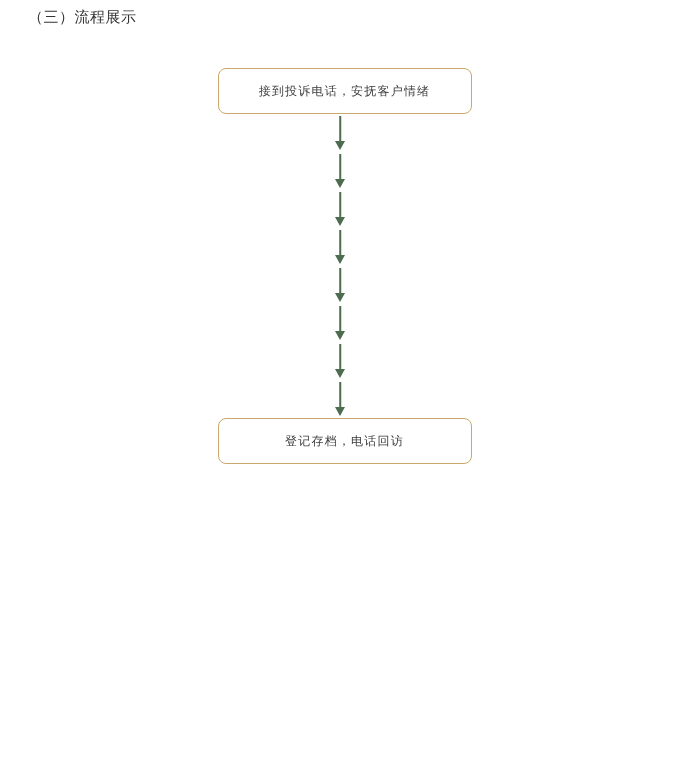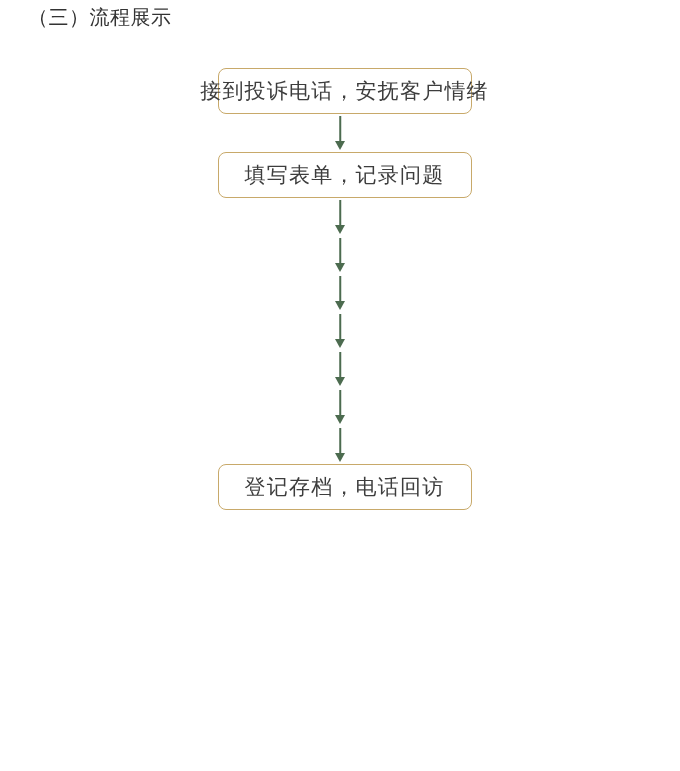--- a/index.html
+++ b/index.html
@@ -11,21 +11,21 @@
     height: 771px;
     background: #ffffff;
     font-family: "Liberation Sans", sans-serif;
     overflow: hidden;
     position: relative;
   }
   .page-heading {
     position: absolute;
     left: 28px;
     top: 6px;
-    font-size: 20px;
+    font-size: 15px;
     color: #333333;
     letter-spacing: 0.5px;
     line-height: 22px;
     white-space: nowrap;
   }
   .flow {
     position: absolute;
     left: 0;
     top: 68px;
     width: 680px;
@@ -36,21 +36,21 @@
   .flow-node {
     width: 254px;
     height: 46px;
     box-sizing: border-box;
     border: 1px solid #c8a96a;
     border-radius: 8px;
     background: #ffffff;
     display: flex;
     align-items: center;
     justify-content: center;
-    font-size: 21px;
+    font-size: 12px;
     color: #3d3d3d;
     letter-spacing: 1.2px;
     white-space: nowrap;
     margin-left: 9px;
   }
   .flow-arrow {
     width: 14px;
     height: 38px;
     position: relative;
     display: block;
@@ -82,21 +82,20 @@
 <div class="page-heading">（三）流程展示</div>
 
 <div class="flow">
 
   <div class="flow-node">接到投诉电话，安抚客户情绪</div>
   <span class="flow-arrow">
       <span class="shaft"></span>
       <span class="head"></span>
     </span>
 
-  <div class="flow-node">填写表单，记录问题</div>
   <span class="flow-arrow">
       <span class="shaft"></span>
       <span class="head"></span>
     </span>
 
   <span class="flow-arrow">
       <span class="shaft"></span>
       <span class="head"></span>
     </span>
 

